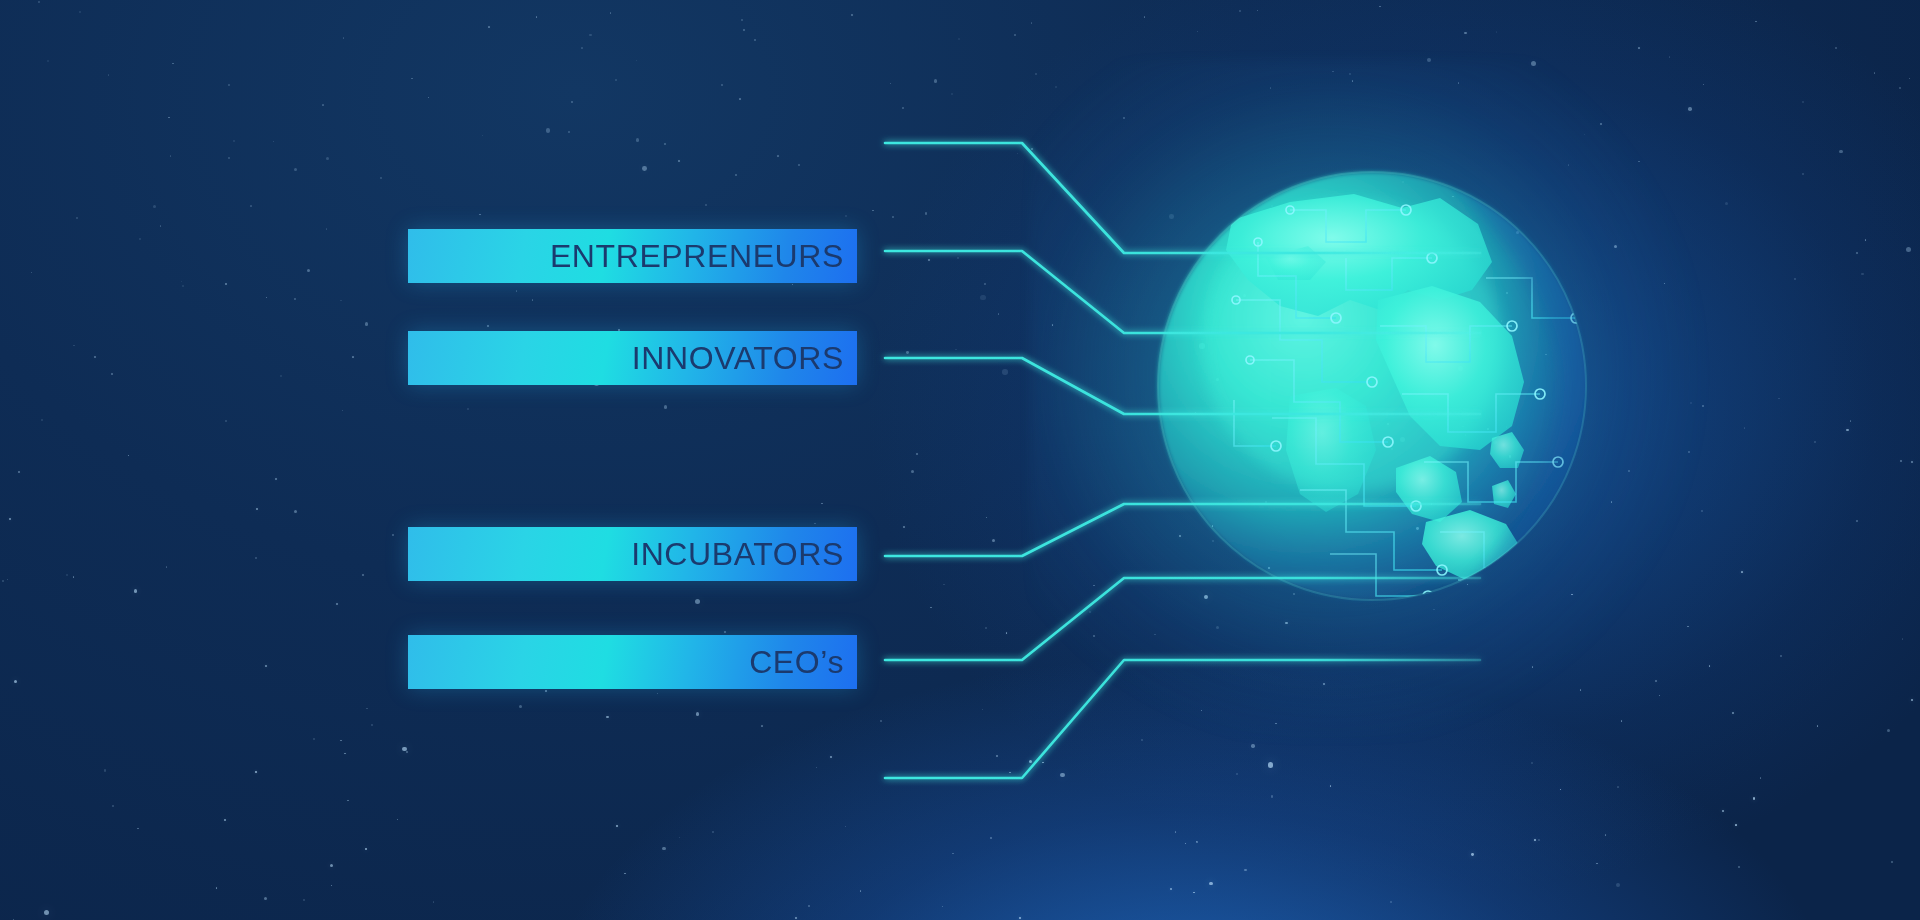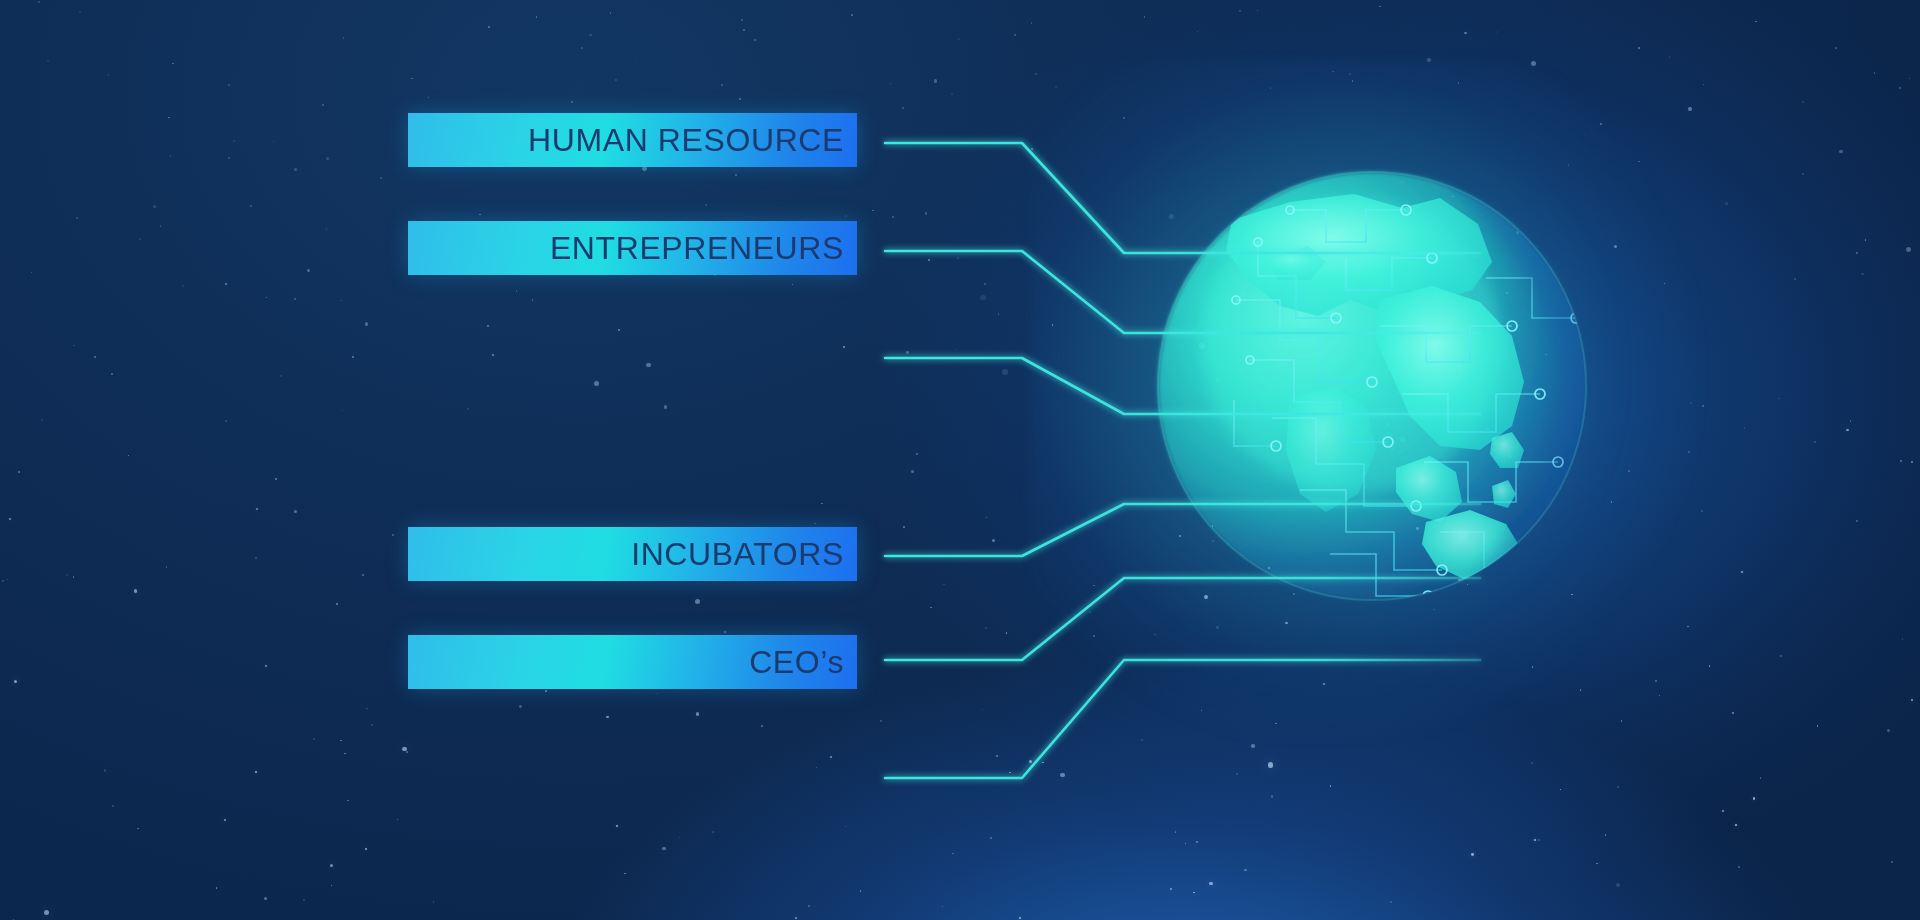--- a/index.html
+++ b/index.html
@@ -540,25 +540,25 @@
     <g id="connector-group" fill="none" stroke="url(#lineFade)" stroke-width="2.6" stroke-linecap="round" stroke-linejoin="round" filter="url(#lineGlow)">
         <polyline points="885,143 1022,143 1124,253 1480,253"></polyline>
         <polyline points="885,251 1022,251 1124,333 1480,333"></polyline>
         <polyline points="885,358 1022,358 1124,414 1480,414"></polyline>
         <polyline points="885,556 1022,556 1124,504 1480,504"></polyline>
         <polyline points="885,660 1022,660 1124,578 1480,578"></polyline>
         <polyline points="885,778 1022,778 1124,660 1480,660"></polyline>
       </g>
   </svg>
 
-  <div class="bar b0" style="top: 113px;">
-    <span>HUMAN RESOURCE</span>
+  <div class="bar b1" style="top: 229px;">
+    <span>ENTREPRENEURS</span>
   </div>
-  <div class="bar b1" style="top: 221px;">
-    <span>ENTREPRENEURS</span>
+  <div class="bar b2" style="top: 331px;">
+    <span>INNOVATORS</span>
   </div>
   <div class="bar b4" style="top: 635px;">
     <span>CEO’s</span>
   </div>
   <div class="bar b3" style="top: 527px;">
     <span>INCUBATORS</span>
   </div>
 
 </div>
 

